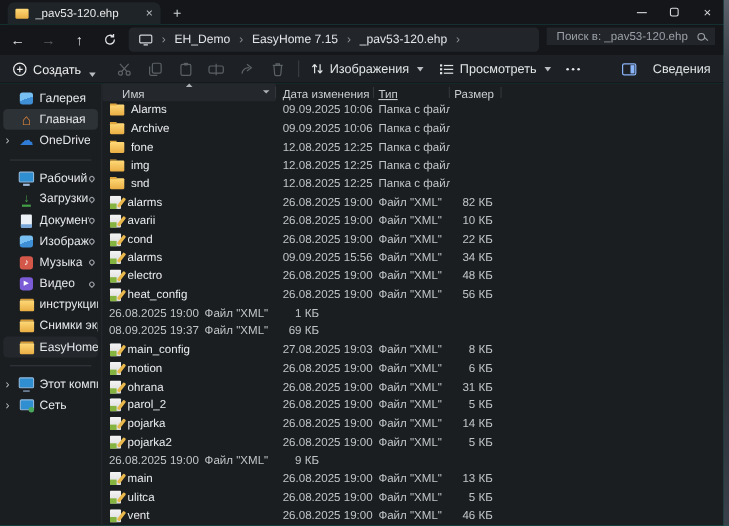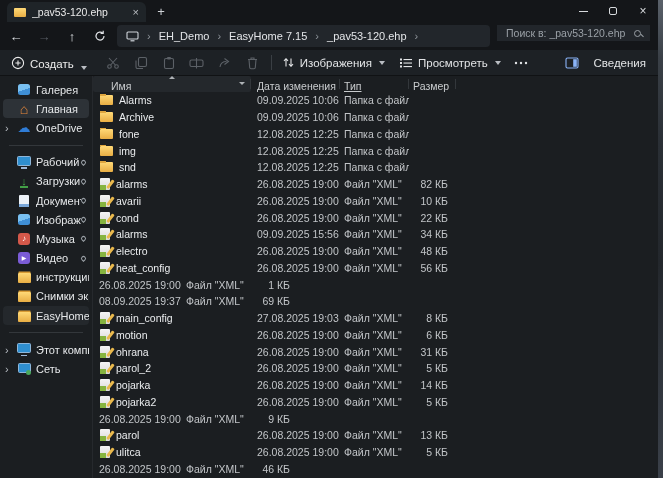--- a/index.html
+++ b/index.html
@@ -579,38 +579,42 @@
 
             <div class="row k-xml">
               <span class="cell c-date">26.08.2025 19:00</span>
               <span class="cell c-type">Файл "XML"</span>
               <span class="cell c-size">9 КБ</span>
             </div>
 
             <div class="row k-xml">
               <span class="cell c-name">
                 <span class="fic"></span>
-                <span>parol</span>
+                <span>main</span>
               </span>
               <span class="cell c-date">26.08.2025 19:00</span>
               <span class="cell c-type">Файл "XML"</span>
               <span class="cell c-size">13 КБ</span>
             </div>
 
             <div class="row k-xml">
               <span class="cell c-name">
                 <span class="fic"></span>
                 <span>ulitca</span>
               </span>
               <span class="cell c-date">26.08.2025 19:00</span>
               <span class="cell c-type">Файл "XML"</span>
               <span class="cell c-size">5 КБ</span>
             </div>
 
             <div class="row k-xml">
+              <span class="cell c-name">
+                <span class="fic"></span>
+                <span>vent</span>
+              </span>
               <span class="cell c-date">26.08.2025 19:00</span>
               <span class="cell c-type">Файл "XML"</span>
               <span class="cell c-size">46 КБ</span>
             </div>
           </div>
       </div>
     </div>
   </div>
 
   <div class="sliver"></div>

